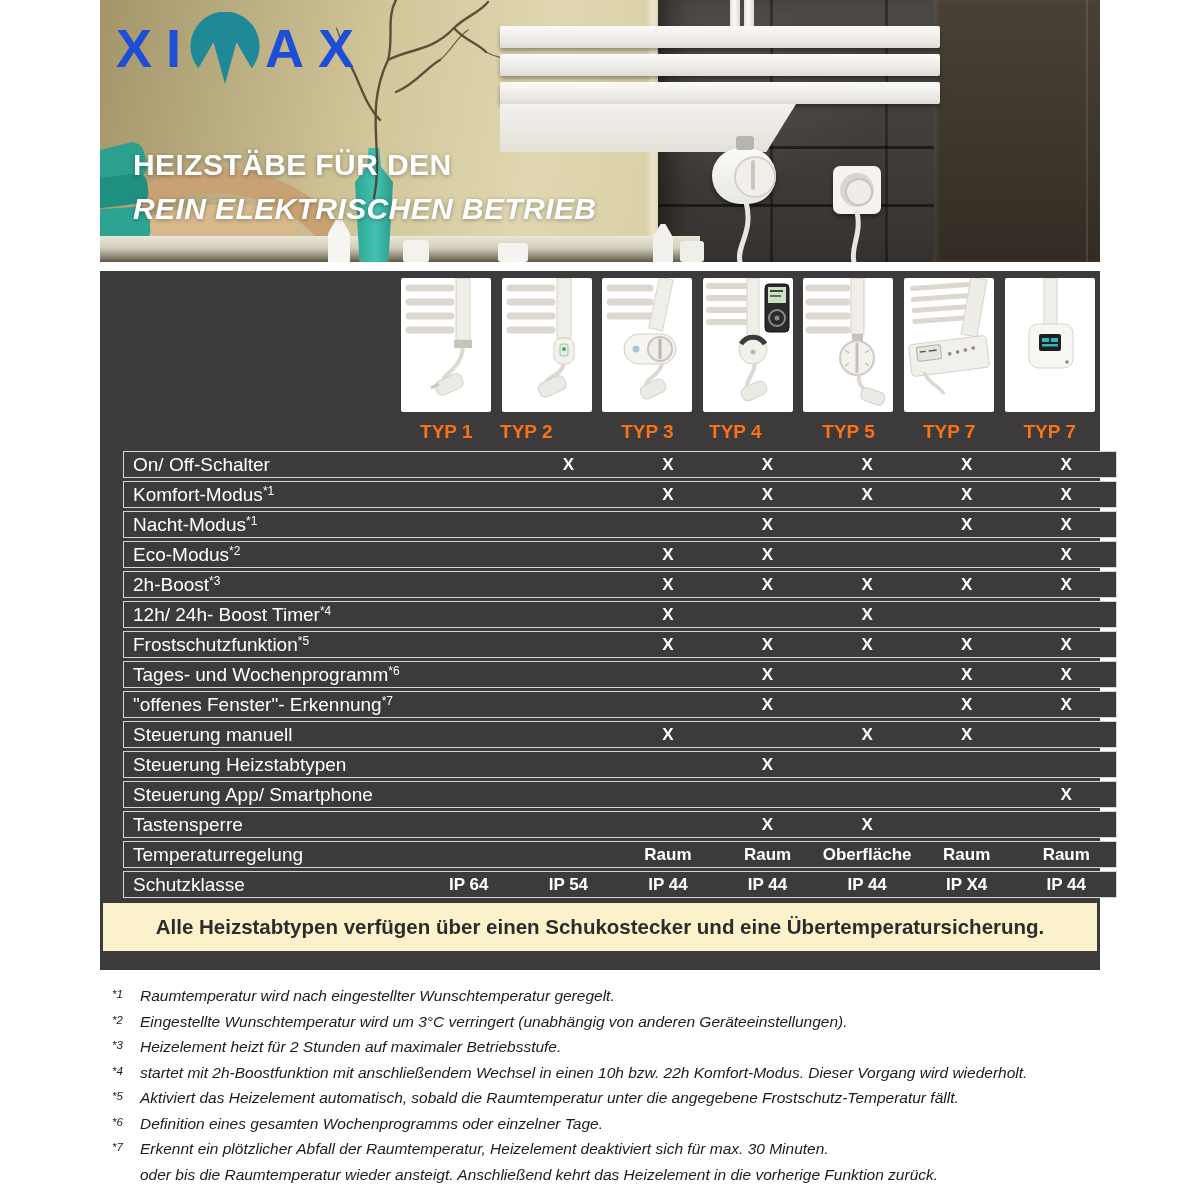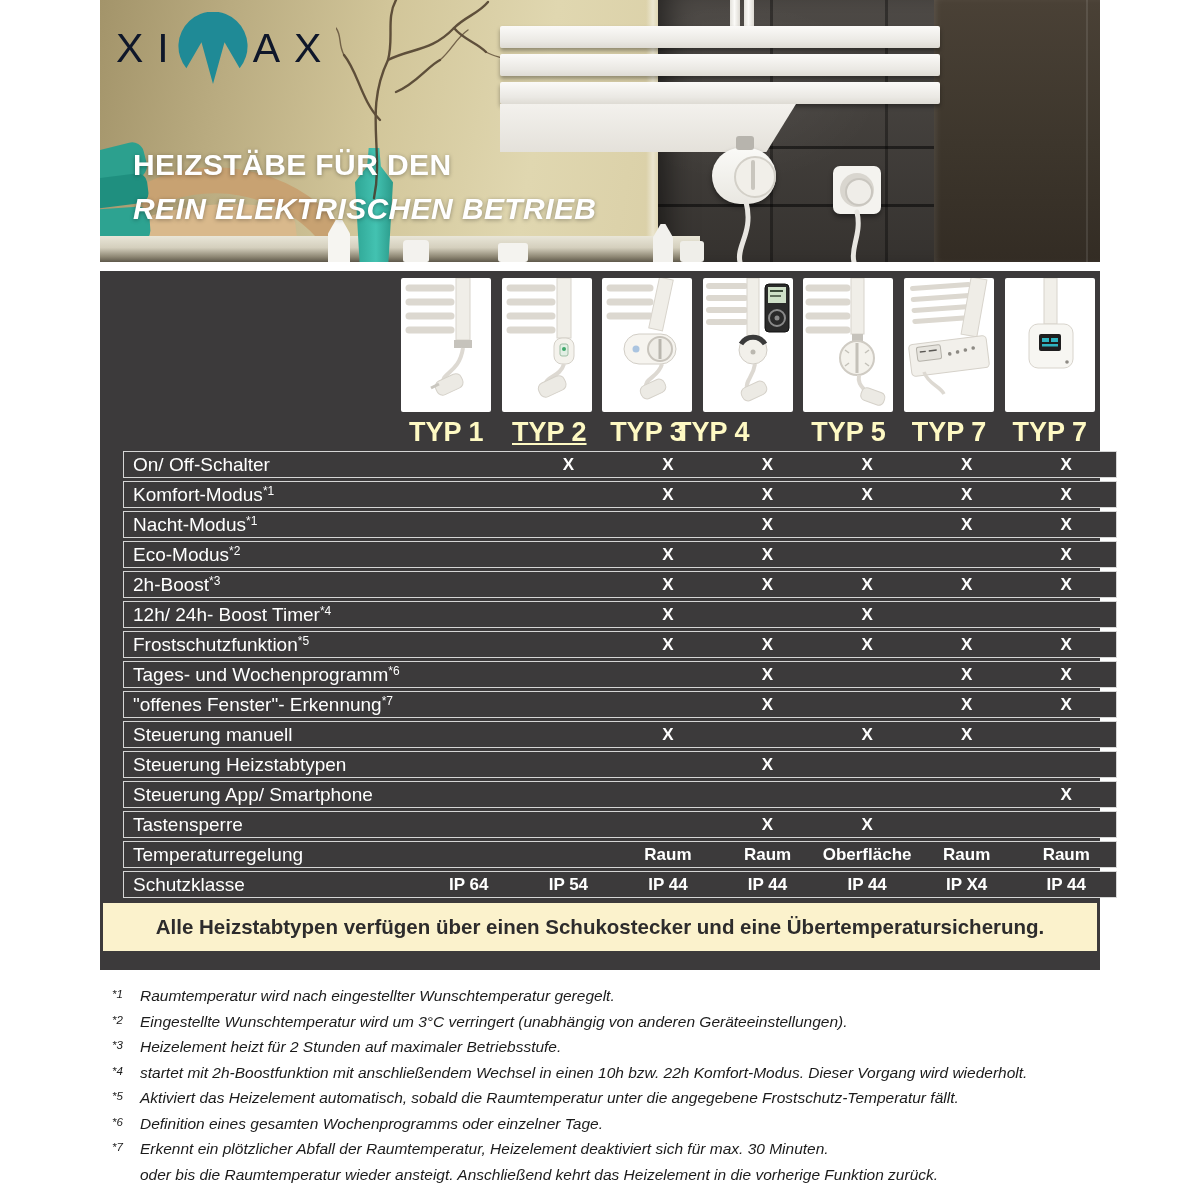--- a/index.html
+++ b/index.html
@@ -56,33 +56,33 @@
     background:#f1efe9;border:2px solid #d3d0c8;}
   .heat-dial-mark{position:absolute;left:651px;top:160px;width:4px;height:30px;background:#c9c6be;border-radius:2px;}
   .heat-collar{position:absolute;left:636px;top:136px;width:18px;height:14px;background:#b7b4ad;border-radius:3px;}
   .outlet{position:absolute;left:733px;top:166px;width:48px;height:48px;background:#f4f3ef;border-radius:7px;
     box-shadow:0 3px 5px rgba(0,0,0,.4);}
   .outlet-recess{position:absolute;left:740px;top:173px;width:34px;height:34px;border-radius:50%;background:#d9d6cf;}
   .outlet-plug{position:absolute;left:745px;top:178px;width:24px;height:24px;border-radius:50%;background:#efede8;border:2px solid #c9c6bf;}
 
   
   .logo-row{position:absolute;left:16px;top:12px;display:flex;align-items:center;}
-  .logo-part{color:#0f172a;font-size:41px;font-weight:400;letter-spacing:14px;line-height:72px;}
+  .logo-part{color:#1d4ed8;font-size:54px;font-weight:700;letter-spacing:14px;line-height:72px;}
   .logo-m{width:72px;height:72px;margin:0 4px 0 -6px;}
   .kicker{position:absolute;left:33px;top:112px;color:#fff;font-size:23px;font-weight:bold;letter-spacing:.5px;
     border-bottom:3px solid #fff;padding-bottom:2px;text-shadow:0 1px 3px rgba(0,0,0,.35);}
   .h-title{position:absolute;left:33px;color:#fff;font-size:30px;font-weight:bold;letter-spacing:.4px;
     text-shadow:0 1px 4px rgba(0,0,0,.35);white-space:nowrap;}
   .h-title.l1{top:148px;} .h-title.l2{top:192px;font-style:italic;}
 
   
   .block{position:absolute;left:100px;top:271px;width:1000px;height:699px;background:#3c3a3b;}
   .tile{position:absolute;top:7px;width:90px;height:134px;background:#ffffff;border-radius:2px;}
-  .typ-label{position:absolute;top:147px;height:28px;line-height:28px;text-align:center;color:#fef9c3;
-    font-size:27px;font-weight:bold;}
+  .typ-label{position:absolute;top:147px;height:28px;line-height:28px;text-align:center;color:#f97316;
+    font-size:19px;font-weight:bold;}
   .rows-wrap{position:absolute;left:0;top:180px;width:1000px;padding-left:20px;}
   .t-row{box-sizing:border-box;display:flex;align-items:center;height:27px;margin:0 3px 3px 3px;
     border:1px solid #d6d6d6;background:#3c3a3b;}
   .t-label{flex:0 0 286px;padding-left:9px;color:#fff;font-size:19px;white-space:nowrap;}
   .t-sup{font-size:12px;position:relative;top:-6px;}
   .t-cells{flex:1;display:flex;}
   .t-cell{flex:1;text-align:center;color:#fff;font-weight:bold;font-size:17px;white-space:nowrap;}
   .banner{box-sizing:border-box;position:absolute;left:3px;right:3px;top:632px;height:48px;background:#fbf2cc;
     display:flex;align-items:center;justify-content:center;color:#2d2c2c;font-size:20.5px;font-weight:bold;}
 
@@ -290,23 +290,23 @@
         <rect x="34" y="56" width="22" height="17" rx="2" fill="#1e1e1e"></rect>
         <rect x="37" y="60" width="7" height="4" fill="#2fb5c0"></rect>
         <rect x="46" y="60" width="7" height="4" fill="#2fb5c0"></rect>
         <rect x="37" y="66" width="16" height="2.5" fill="#2fb5c0"></rect>
         <circle cx="62" cy="84" r="1.8" fill="#8d8a84"></circle>
       </svg>
     </div>
 
     <div>
         <div class="typ-label" style="left: 296px; width: 100.57px;">TYP 1</div>
-        <div class="typ-label" style="left: 399px; width: 100.57px; text-decoration: underline;">TYP 2</div>
+        <div class="typ-label" style="left: 376px; width: 100.57px;">TYP 2</div>
         <div class="typ-label" style="left: 497.14px; width: 100.57px;">TYP 3</div>
-        <div class="typ-label" style="left: 562px; width: 100.57px;">TYP 4</div>
+        <div class="typ-label" style="left: 585px; width: 100.57px;">TYP 4</div>
         <div class="typ-label" style="left: 698.28px; width: 100.57px;">TYP 5</div>
         <div class="typ-label" style="left: 798.85px; width: 100.57px;">TYP 7</div>
         <div class="typ-label" style="left: 899.42px; width: 100.57px;">TYP 7</div>
       </div>
 
     <div class="rows-wrap">
         <div class="t-row">
           <div class="t-label"><span>On/ Off-Schalter</span><span class="t-sup"></span></div>
           <div class="t-cells">
             <div class="t-cell"></div>

